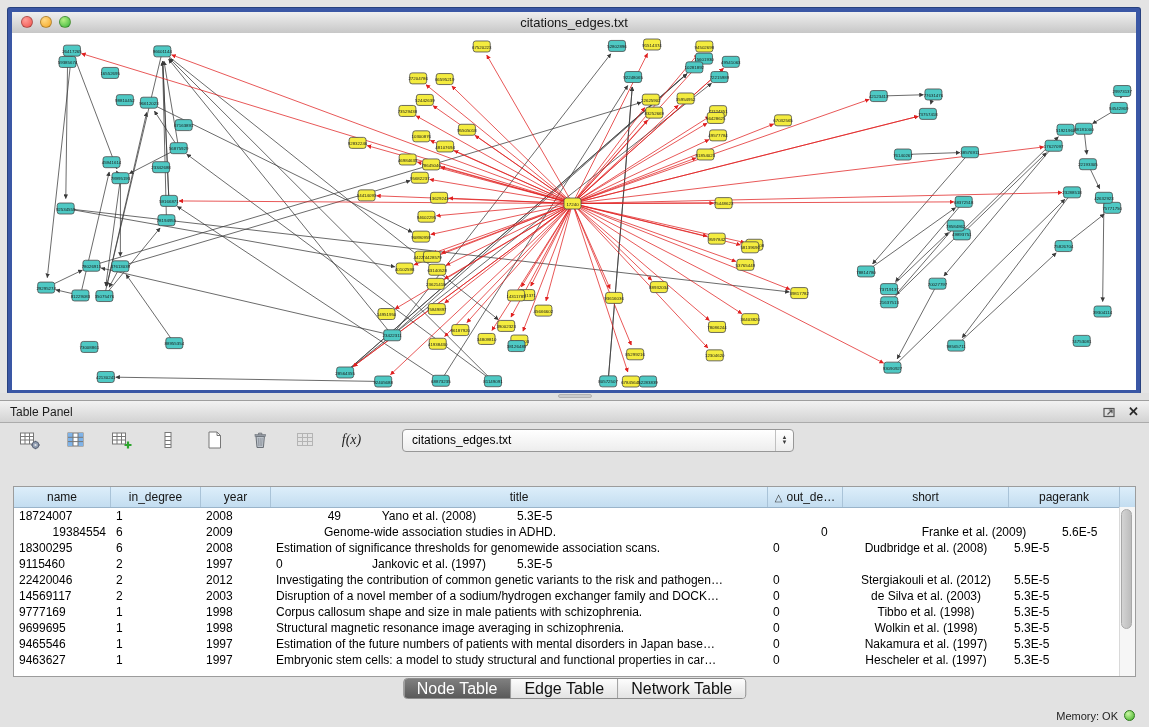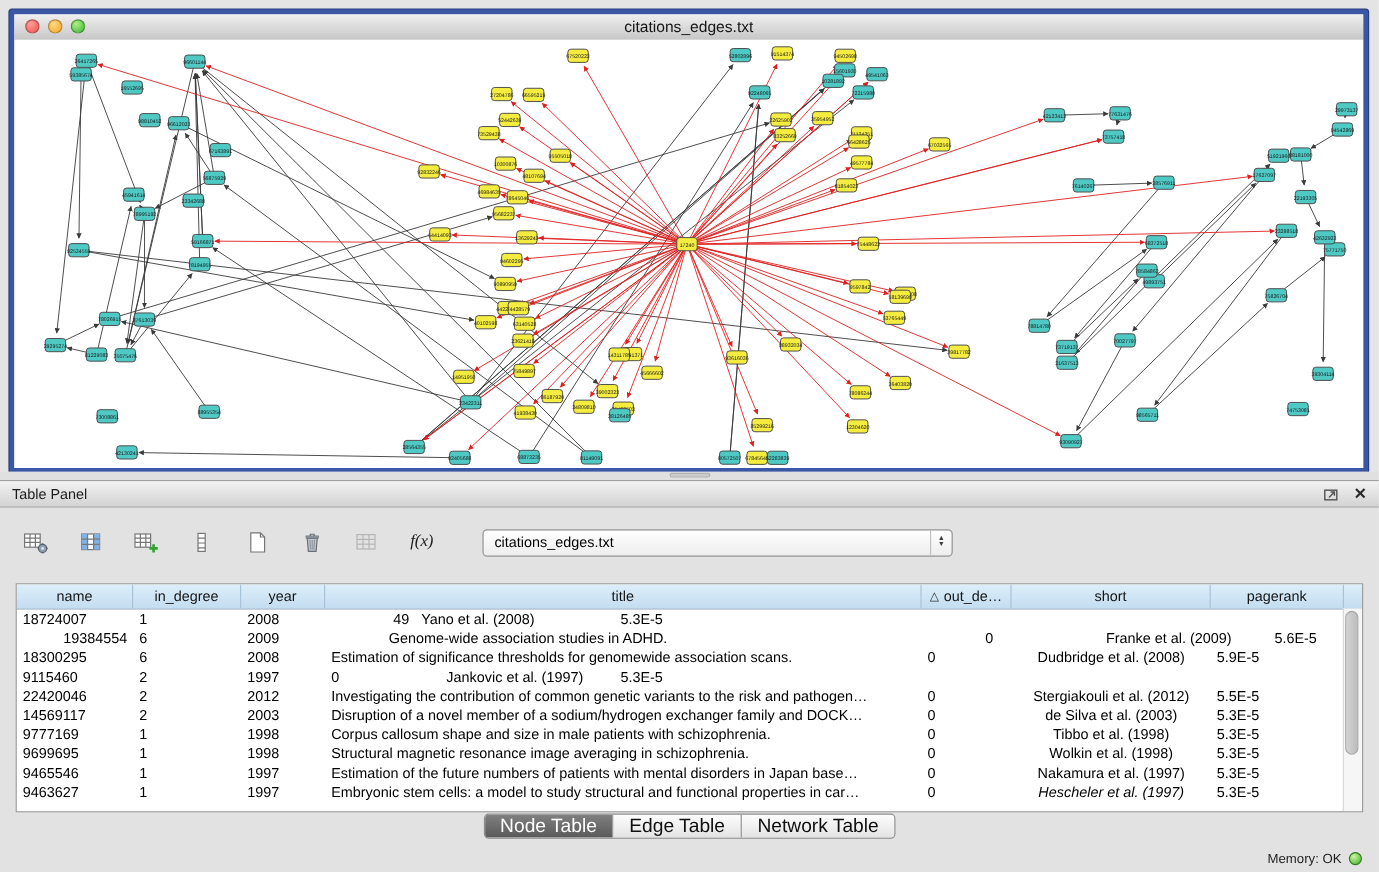--- a/index.html
+++ b/index.html
@@ -24,21 +24,21 @@
   .splitter-handle{width:34px;height:4px;margin:1px auto 0;border-radius:2px;background:#cccccc;border:1px solid #b2b2b2;box-sizing:border-box}
 
   
   .table-panel{position:absolute;left:0;top:400px;width:1149px;height:327px;background:#e2e2e2;border-top:1px solid #9e9e9e;box-sizing:border-box}
   .panel-header{height:21px;background:linear-gradient(#f2f2f2,#d3d3d3);border-bottom:1px solid #ababab;
     display:flex;align-items:center;padding:0 10px}
   .panel-title{font-size:12px;color:#1c1c1c}
   .panel-header-right{margin-left:auto;display:flex;align-items:center;gap:12px}
   .close-x{font-size:13px;font-weight:bold;color:#2a2a2a;line-height:1}
 
-  .toolbar{position:absolute;left:16px;top:36px;height:30px;display:flex;align-items:center;gap:19px}
+  .toolbar{position:absolute;left:16px;top:24px;height:30px;display:flex;align-items:center;gap:19px}
   .tool-btn{width:27px;height:27px;display:flex;align-items:center;justify-content:center;border-radius:4px}
   .fx{font-family:"Liberation Serif",serif;font-style:italic;font-size:14px;color:#1d1d1d}
 
   .combo{margin-left:18px;width:392px;height:23px;box-sizing:border-box;border:1px solid #979797;border-radius:4px;
     background:linear-gradient(#ffffff,#ededed);display:flex;align-items:center;padding-left:9px;font-size:12px;position:relative}
   .combo-arrows{position:absolute;right:0;top:0;bottom:0;width:17px;border-left:1px solid #c0c0c0;
     display:flex;flex-direction:column;align-items:center;justify-content:center;color:#3c3c3c;font-size:6px;line-height:5px}
 
   .table-wrap{position:absolute;left:13px;top:85px;width:1123px;height:191px;background:#fff;border:1px solid #9c9c9c;box-sizing:border-box;overflow:hidden}
   .thead{display:flex;height:20px;background:linear-gradient(#ddeefa,#c3ddf0);border-bottom:1px solid #9ab4ca}
@@ -817,21 +817,21 @@
         <div class="th" style="width: 111px;">
           <span>pagerank</span>
         </div>
       </div>
     <div class="tbody">
         <div class="tr">
           <div class="td" style="width: 97px; text-align: left;">18724007</div>
           <div class="td" style="width: 90px; text-align: left;">1</div>
           <div class="td" style="width: 70px; text-align: left;">2008</div>
           <div class="td" style="width: 75px; text-align: right;">49</div>
-          <div class="td" style="width: 166px; text-align: left;">Yano et al. (2008)</div>
+          <div class="td" style="width: 166px; text-align: center;">Yano et al. (2008)</div>
           <div class="td" style="width: 111px; text-align: left;">5.3E-5</div>
         </div>
         <div class="tr">
           <div class="td" style="width: 97px; text-align: right;">19384554</div>
           <div class="td" style="width: 90px; text-align: left;">6</div>
           <div class="td" style="width: 70px; text-align: left;">2009</div>
           <div class="td" style="width: 497px; text-align: left; margin-left: 48px;">Genome-wide association studies in ADHD.</div>
           <div class="td" style="width: 75px; text-align: left;">0</div>
           <div class="td" style="width: 166px; text-align: center;">Franke et al. (2009)</div>
           <div class="td" style="width: 111px; text-align: left;">5.6E-5</div>
@@ -897,21 +897,21 @@
           <div class="td" style="width: 75px; text-align: left;">0</div>
           <div class="td" style="width: 166px; text-align: center;">Nakamura et al. (1997)</div>
           <div class="td" style="width: 111px; text-align: left;">5.3E-5</div>
         </div>
         <div class="tr">
           <div class="td" style="width: 97px; text-align: left;">9463627</div>
           <div class="td" style="width: 90px; text-align: left;">1</div>
           <div class="td" style="width: 70px; text-align: left;">1997</div>
           <div class="td" style="width: 497px; text-align: left;">Embryonic stem cells: a model to study structural and functional properties in car…</div>
           <div class="td" style="width: 75px; text-align: left;">0</div>
-          <div class="td" style="width: 166px; text-align: center; font-style: italic;">Hescheler et al. (1997)</div>
+          <div class="td" style="width: 166px; text-align: center;">Hescheler et al. (1997)</div>
           <div class="td" style="width: 111px; text-align: left;">5.3E-5</div>
         </div>
       </div>
     <div class="vscroll">
       <div class="vthumb"></div>
     </div>
   </div>
 
   <div class="tabs">
       <div class="tab active">Node Table</div>

